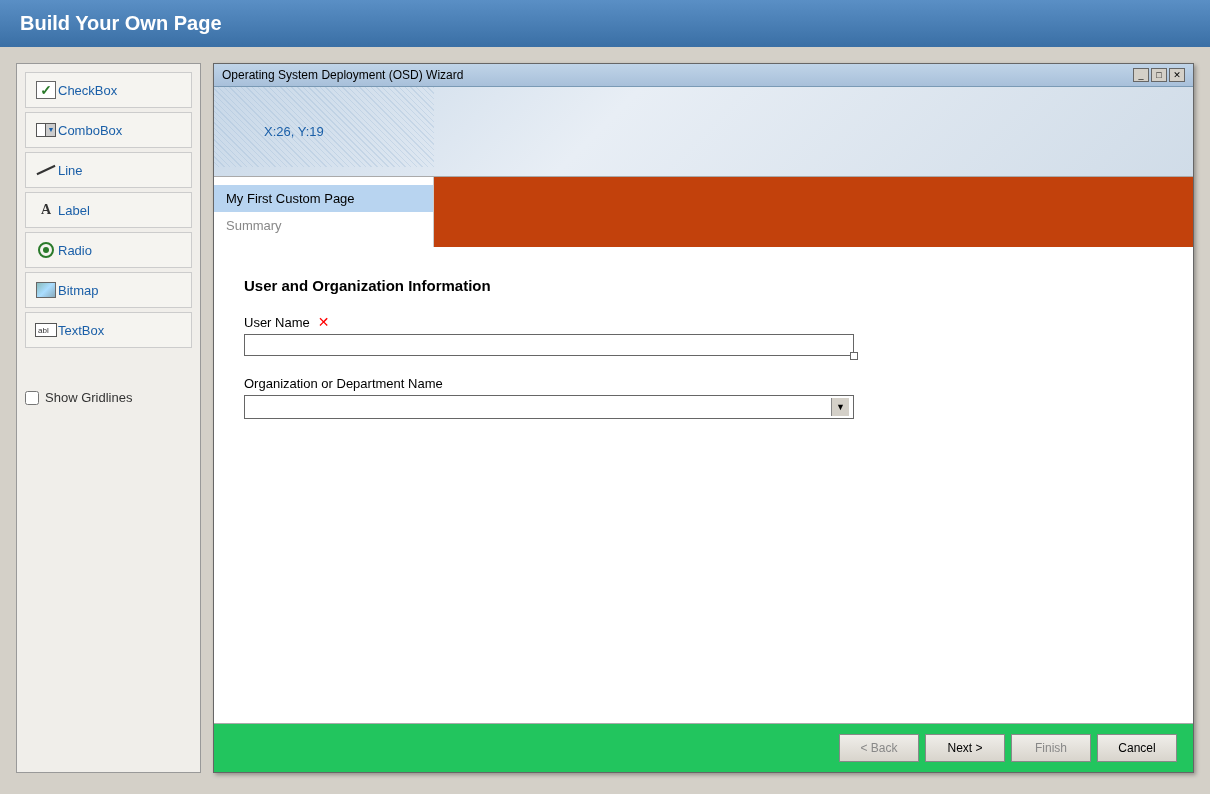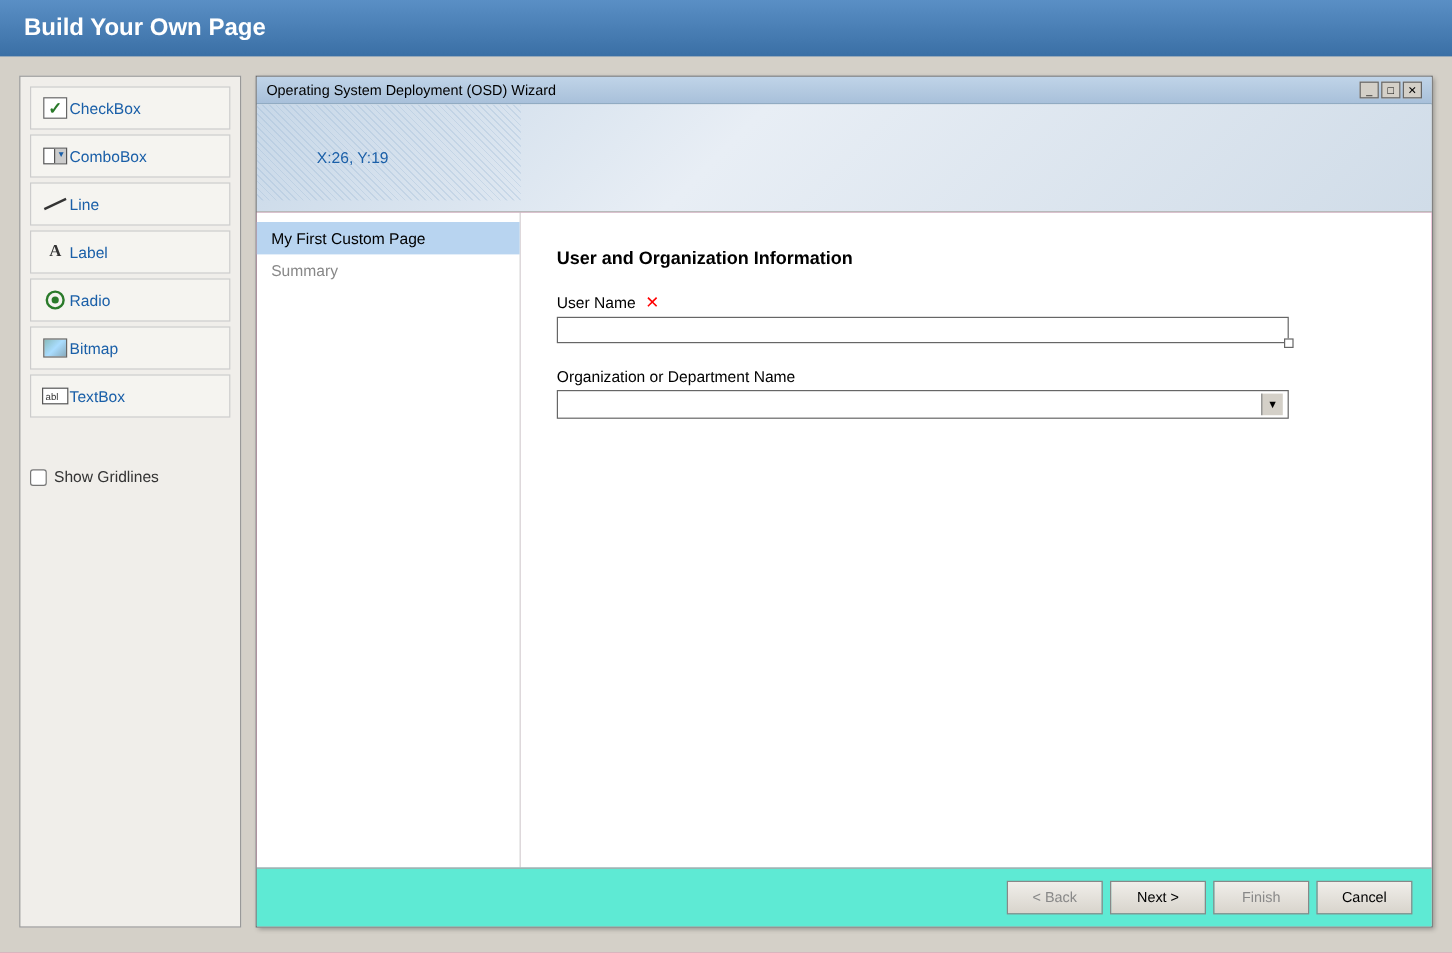--- a/index.html
+++ b/index.html
@@ -118,23 +118,23 @@
       background: #d4d0c8;
       display: flex;
       align-items: center;
       justify-content: center;
       font-size: 9px;
       cursor: pointer;
       color: #000;
     }
 
     .wizard-top-area {
-      background: #ec4899;
-      display: flex;
-      flex-direction: row;
+      background: #c2410c;
+      display: flex;
+      flex-direction: column;
       flex: 1;
     }
 
     
     .wizard-banner {
       height: 90px;
       background: linear-gradient(135deg, #c8d8e8 0%, #e8eef5 40%, #d0dce8 100%);
       border-bottom: 1px solid #aaa;
       display: flex;
       align-items: center;
@@ -273,21 +273,21 @@
       bottom: -4px;
       width: 8px;
       height: 8px;
       border: 1px solid #666;
       background: white;
       cursor: se-resize;
     }
 
     
     .wizard-footer {
-      background: #5eead4;
+      background: #22c55e;
       border-top: 1px solid #aaa;
       padding: 10px 16px;
       display: flex;
       justify-content: flex-end;
       gap: 6px;
     }
 
     .wizard-btn {
       min-width: 80px;
       height: 28px;

